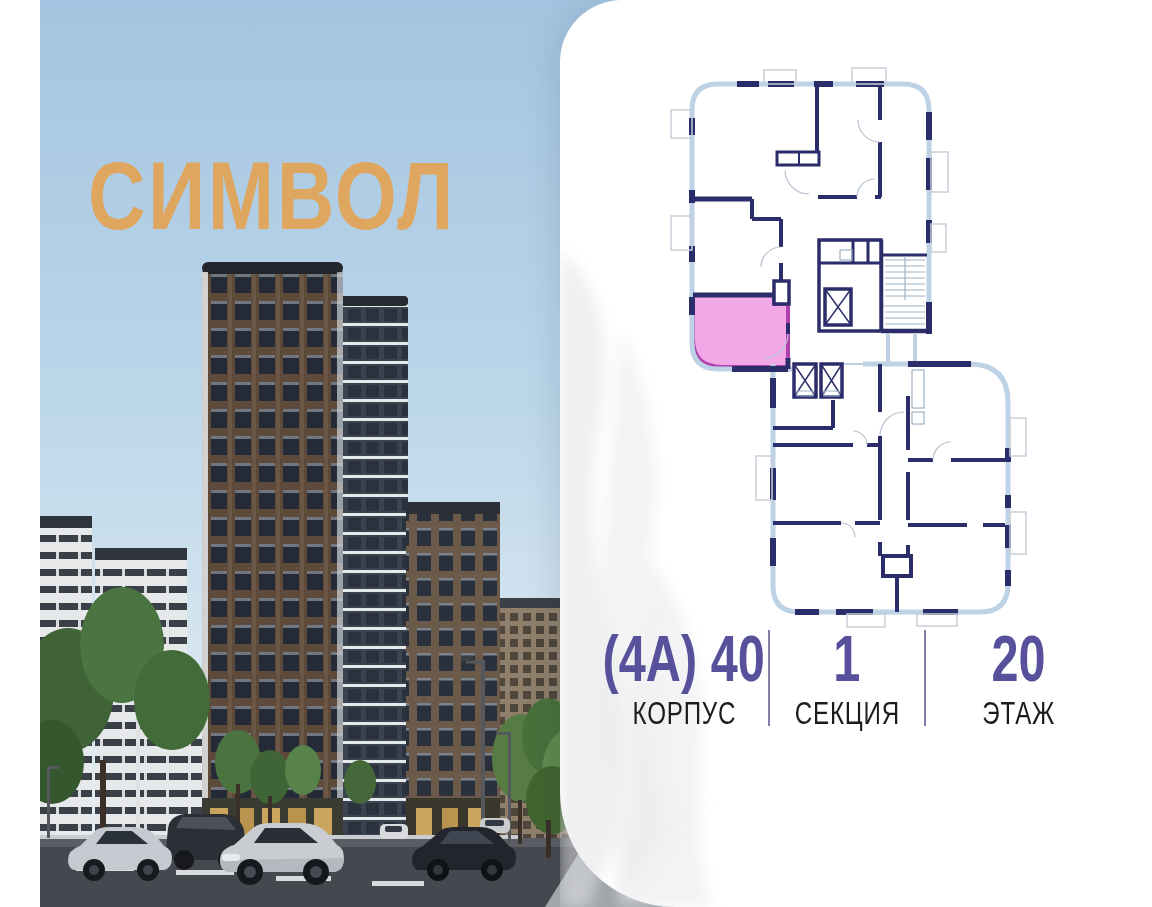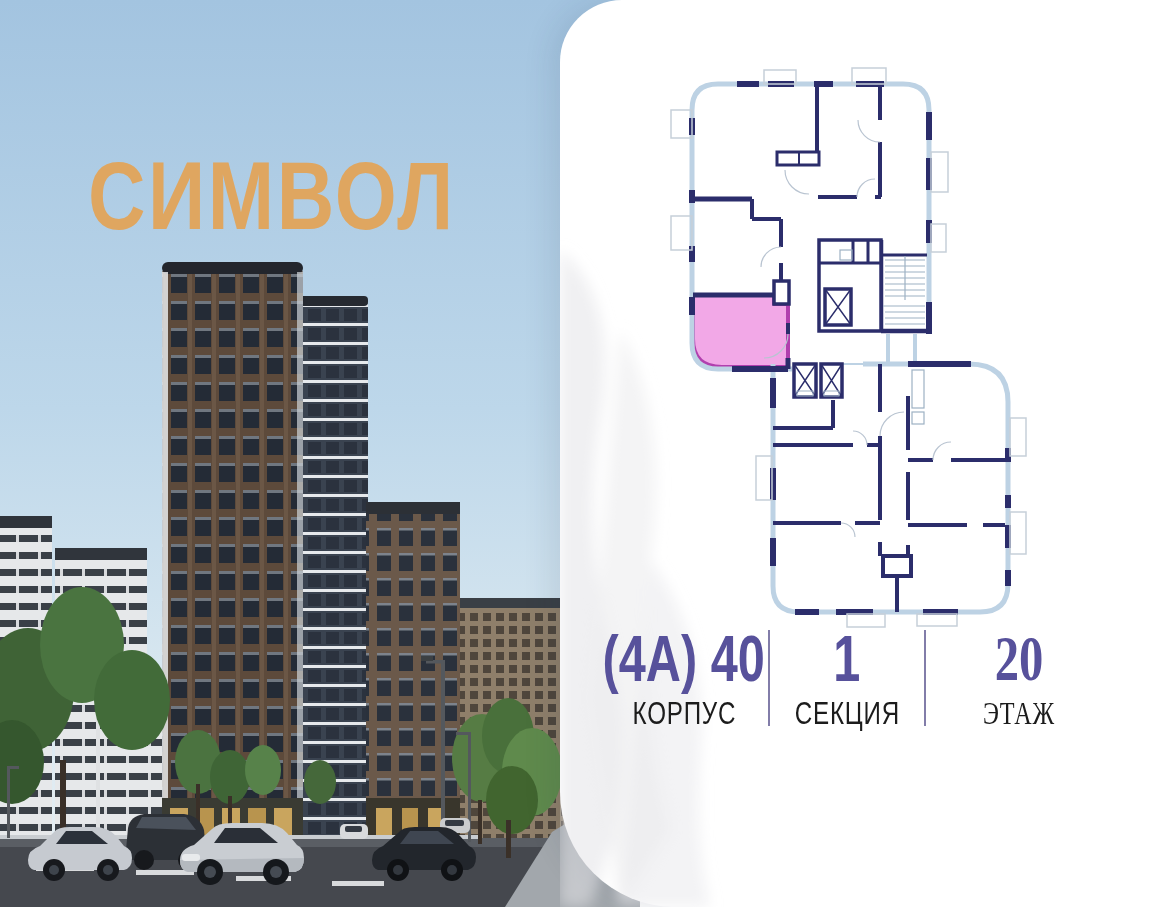--- a/index.html
+++ b/index.html
@@ -1,42 +1,42 @@
 <!DOCTYPE html>
 <html><head>
 <meta charset="utf-8">
 <style>
   html,body{margin:0;padding:0;}
   body{width:1152px;height:907px;position:relative;overflow:hidden;
        font-family:"Liberation Sans",sans-serif;background:#fff;}
   .stage{position:absolute;inset:0;width:1152px;height:907px;}
 
   
-  .photo{position:absolute;left:0;top:0;width:640px;height:907px;}
+  .photo{position:absolute;left:0;top:0;width:640px;height:907px;padding-left:40px;}
   .photo svg{display:block;}
   .logo{position:absolute;left:88px;top:148px;width:400px;text-align:center;
         color:#dfa660;font-weight:700;font-size:96px;line-height:1;
         letter-spacing:3px;transform:scaleX(0.83);transform-origin:left center;
         white-space:nowrap;}
 
   
   .panel{position:absolute;left:560px;top:0;width:592px;height:907px;
          background:#ffffff;border-radius:62px 0 0 115px;
          box-shadow:-10px 0 28px rgba(30,50,80,.10);}
   .ghost{position:absolute;left:0;top:0;pointer-events:none;}
 
   .plan{position:absolute;left:105px;top:55px;}
 
   
   .info{position:absolute;left:38px;top:630px;width:516px;display:flex;
         align-items:flex-start;justify-content:center;}
   .info-item{display:flex;flex-direction:column;align-items:center;}
   .info-item.c1{width:168px;}
   .info-item.c2{width:154px;}
-  .info-item.c3{width:186px;font-family:Liberation Serif, serif;}
+  .info-item.c3{width:186px;}
   .info-value{color:#57519b;font-weight:700;font-size:64px;line-height:0.92;
               transform:scaleX(0.76);transform-origin:center top;white-space:nowrap;}
   .info-label{color:#1c1c1c;font-weight:500;font-size:31px;line-height:1;
               margin-top:9px;transform:scaleX(0.78);transform-origin:center top;
               letter-spacing:1px;white-space:nowrap;}
   .info-divider{width:2px;height:96px;background:#827da9;flex:0 0 2px;}
 </style>
 </head>
 <body>
 

